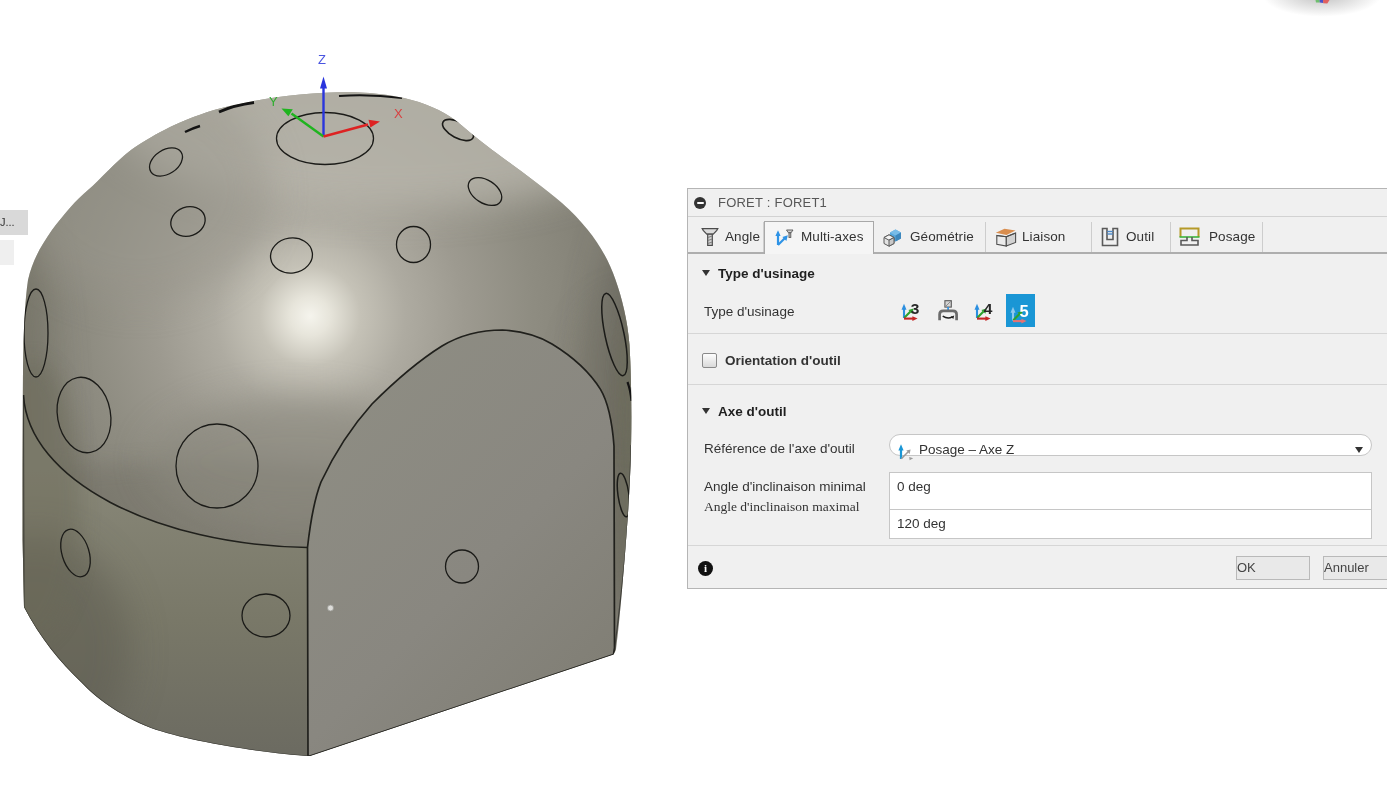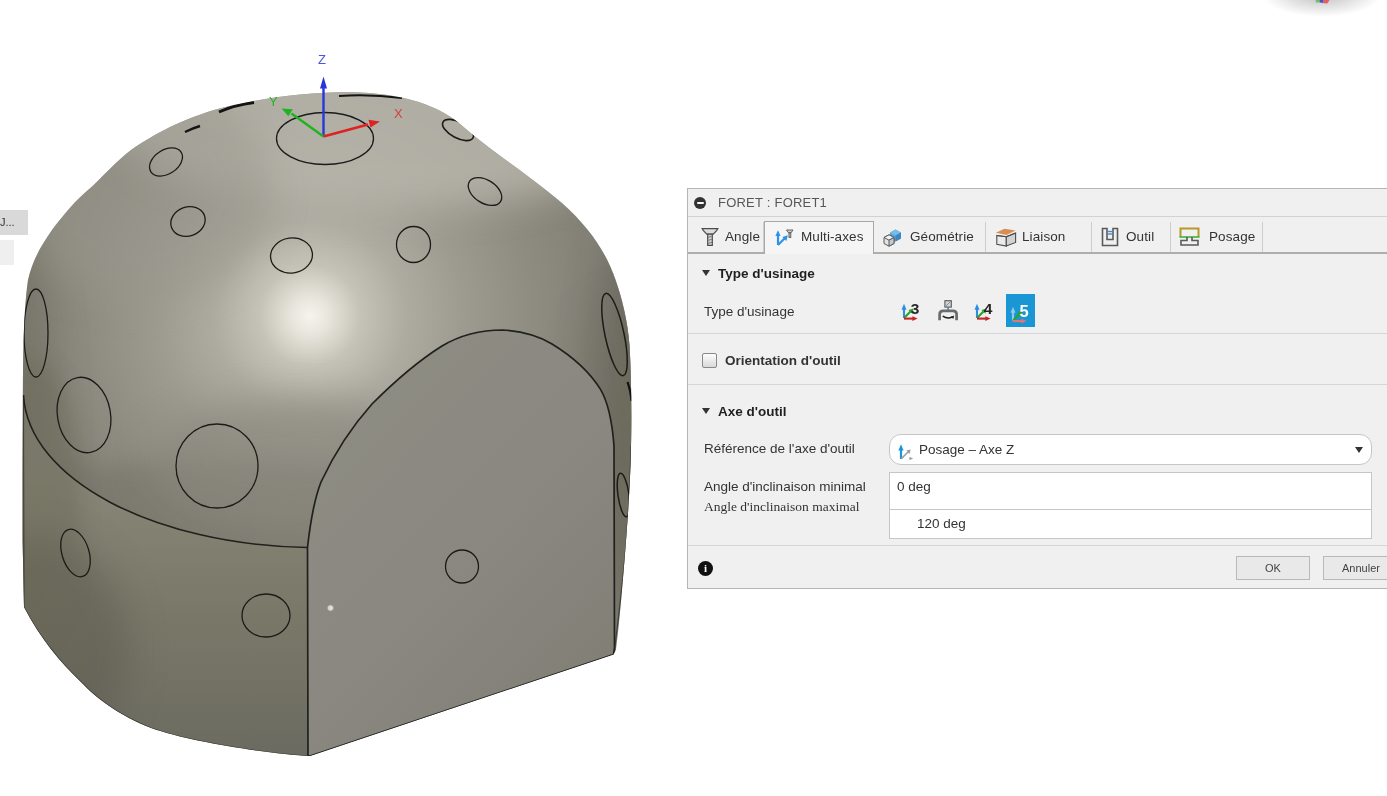--- a/index.html
+++ b/index.html
@@ -26,22 +26,22 @@
 .tabactive{top:32px;height:33px;border:1px solid #a8a8a8;border-bottom:none;
   background:#f5f5f5;z-index:3;}
 .sep{position:absolute;left:0;width:100%;height:1px;background:#d6d6d6;}
 .hdr{position:absolute;left:30px;font-size:13.5px;font-weight:bold;color:#1f1f1f;}
 .tri{position:absolute;left:14px;width:0;height:0;border-left:4.5px solid transparent;
   border-right:4.5px solid transparent;border-top:6px solid #333;}
 .lab{position:absolute;left:16px;font-size:13.5px;color:#333;}
 .box{position:absolute;left:201px;width:483px;box-sizing:border-box;
   background:#fff;border:1px solid #c6c6c6;font-size:13.5px;color:#333;}
 .btn{position:absolute;top:367px;height:24px;box-sizing:border-box;
-  background:#e9e9e9;border:1px solid #b9b9b9;font-size:11px;color:#444;
-  text-align:center;line-height:22px;}
+  background:#e9e9e9;border:1px solid #b9b9b9;font-size:13px;color:#444;
+  line-height:22px;}
 #chk{position:absolute;left:14px;top:164px;width:15px;height:15px;box-sizing:border-box;
   border:1px solid #898989;border-radius:2px;
   background:linear-gradient(180deg,#fdfdfd,#d9d9d9);}
 #info{position:absolute;left:10px;top:372px;width:15px;height:15px;border-radius:50%;
   background:#111;color:#fff;font-size:11px;font-weight:bold;text-align:center;
   line-height:15px;font-family:"Liberation Serif",serif;}
 #jtab{position:absolute;left:0;top:210px;width:28px;height:25px;background:#d9d9d9;
   font-size:11px;color:#333;line-height:25px;}
 #jtab2{position:absolute;left:0;top:240px;width:14px;height:25px;background:#efefef;}
 #cubeshadow{position:absolute;left:1237px;top:-36px;width:170px;height:62px;
@@ -262,32 +262,32 @@
    <text x="13.5" y="22.5" font-size="16.5" font-weight="bold" fill="#ffffff" font-family="Liberation Sans,sans-serif">5</text>
   </svg></span>
  <div class="sep" style="top:144px;"></div>
  <div id="chk"></div>
  <div class="lab" style="left:37px;top:164px;font-weight:bold;">Orientation d'outil</div>
  <div class="sep" style="top:195px;"></div>
 
  <div class="tri" style="top:219px;"></div>
  <div class="hdr" style="top:215px;">Axe d'outil</div>
  <div class="lab" style="top:252px;">Référence de l'axe d'outil</div>
- <div class="box" style="top:245px;height:31px;line-height:29px;border-radius:12px;">
+ <div class="box" style="top:245px;height:22px;line-height:29px;border-radius:12px;">
    <span class="abs" style="left:6px;top:5px;"><svg width="22" height="21" viewBox="0 0 22 21">
      <line x1="5" y1="19" x2="5" y2="9.5" stroke="#1a96d5" stroke-width="2.2"></line>
      <polygon points="5,4.2 7.6,10.4 2.4,10.4" fill="#1a96d5"></polygon>
      <line x1="5.3" y1="18.7" x2="12" y2="12" stroke="#9b9b9b" stroke-width="1.6"></line>
      <polygon points="14.6,9.4 13.6,13.9 10.3,10.6" fill="#9b9b9b"></polygon>
      <polygon points="17.2,18.2 13.2,16.9 13.6,20.2" fill="#9b9b9b"></polygon>
    </svg></span>
    <span style="margin-left:29px;">Posage – Axe Z</span>
    <span class="abs" style="right:8px;top:12px;width:0;height:0;border-left:4.5px solid transparent;border-right:4.5px solid transparent;border-top:6px solid #333;"></span>
  </div>
  <div class="lab" style="top:290px;">Angle d'inclinaison minimal</div>
  <div class="box" style="top:283px;height:44px;line-height:28px;"><span style="margin-left:7px;">0 deg</span></div>
  <div class="lab" style="top:310px;font-family:Liberation Serif, serif;">Angle d'inclinaison maximal</div>
- <div class="box" style="top:320px;height:30px;line-height:28px;padding-left:20px;"><span style="margin-left:7px;">120 deg</span></div>
+ <div class="box" style="top:320px;height:30px;line-height:28px;"><span style="margin-left:7px;">120 deg</span></div>
  <div class="sep" style="top:356px;"></div>
  <div id="info">i</div>
  <div class="btn" style="left:548px;width:74px;">OK</div>
  <div class="btn" style="left:635px;width:76px;">Annuler</div>
 </div>
 
 </body></html>

